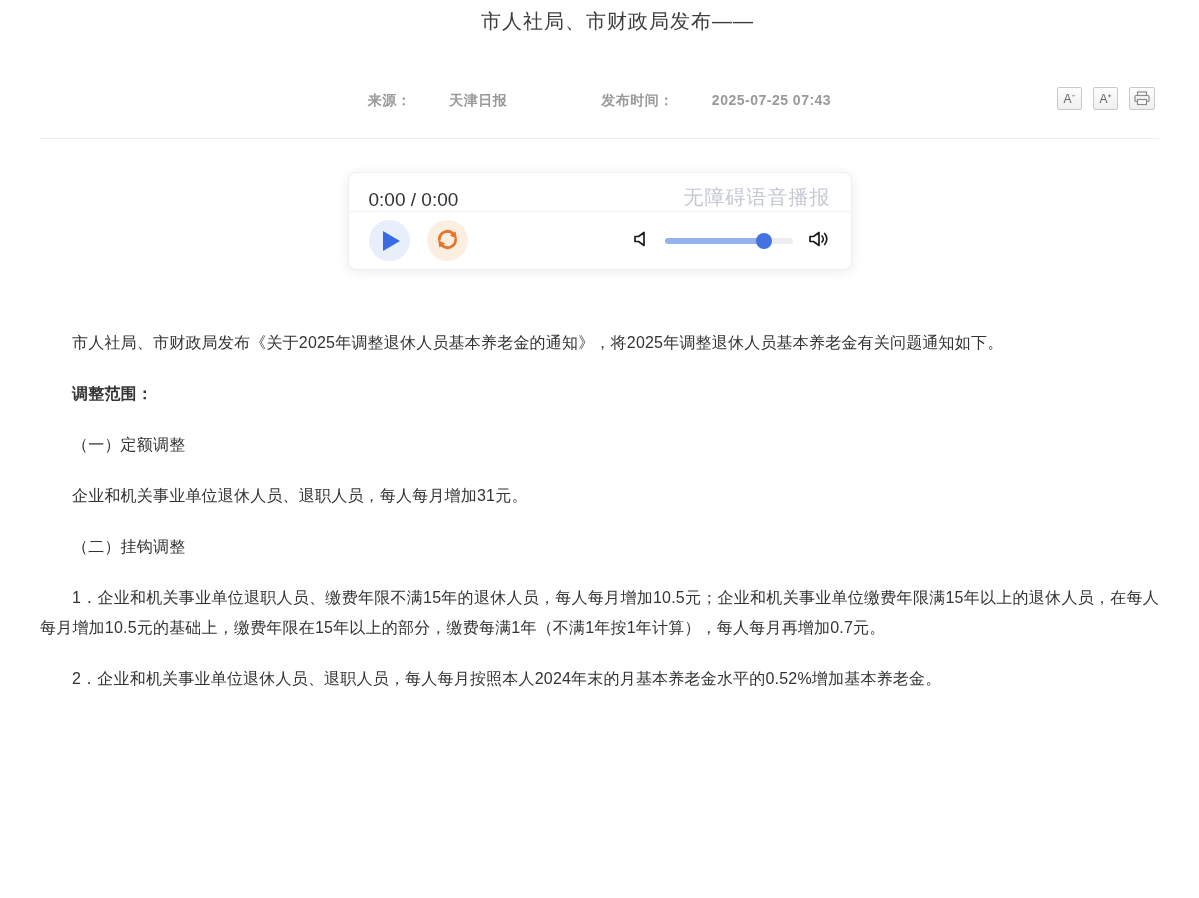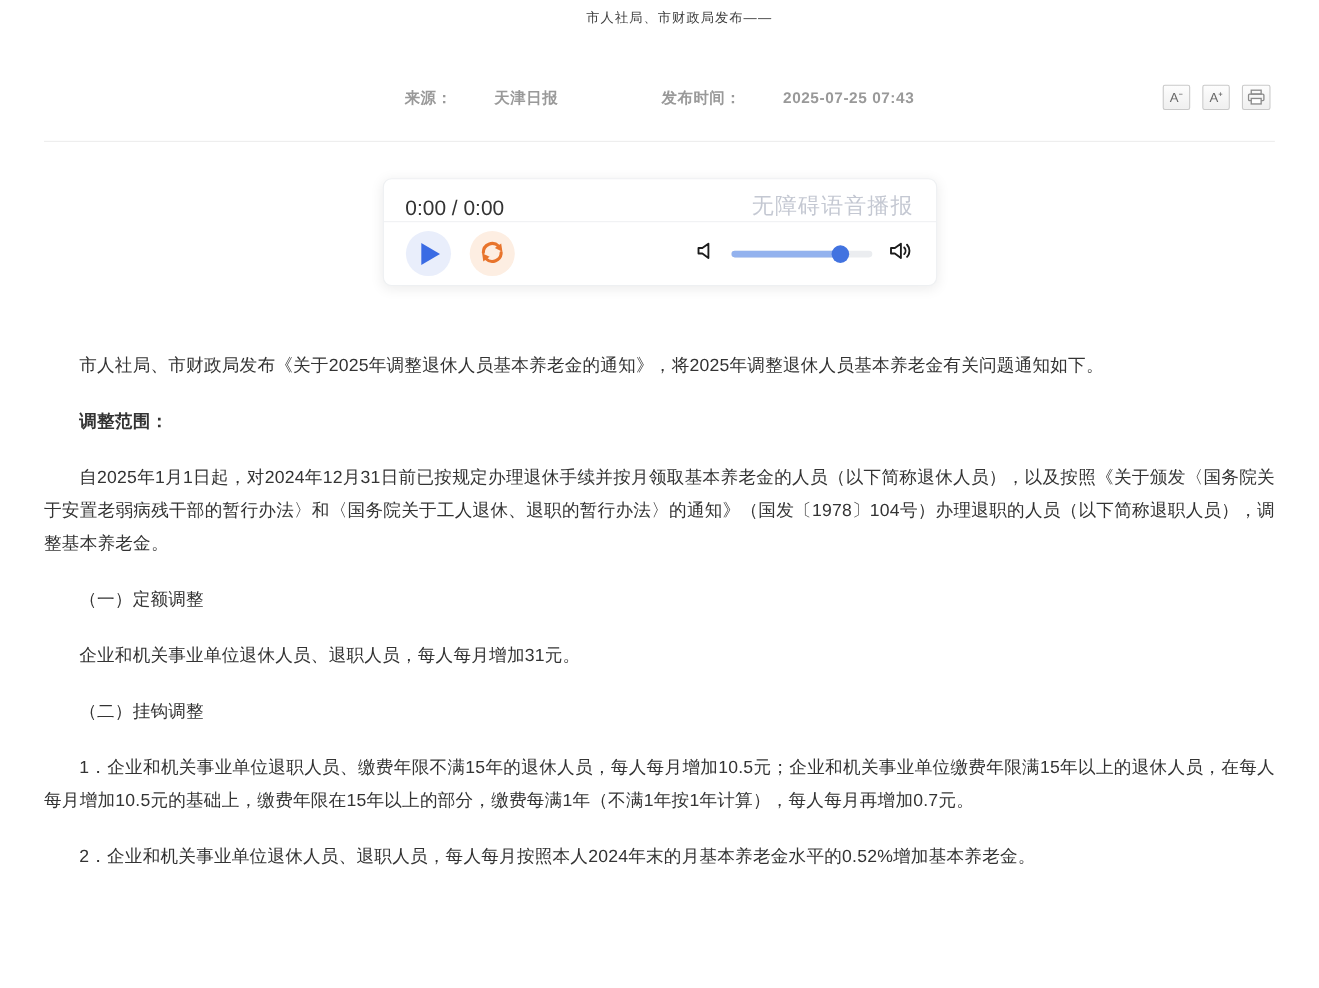--- a/index.html
+++ b/index.html
@@ -3,21 +3,21 @@
 <meta charset="utf-8">
 <style>
   * { margin:0; padding:0; box-sizing:border-box; }
   html,body { width:1199px; height:898px; overflow:hidden; background:#ffffff;
     font-family:"Liberation Sans","DejaVu Sans",sans-serif; }
 
   .page { width:1199px; height:898px; background:#fff; position:relative; }
 
   
   .header { text-align:center; padding-top:8px; }
-  .publisher-line { font-size:12px; color:#3d3d3d; letter-spacing:1px;padding-left:36px; }
+  .publisher-line { font-size:20px; color:#3d3d3d; letter-spacing:1px;padding-left:36px; }
   .doc-title { margin-top:30px; font-size:23px; font-weight:bold; color:#333; letter-spacing:1px; }
 
   .meta-row { position:relative; margin-top:56px; height:26px; }
   .meta-text { font-size:14px; color:#999; letter-spacing:.5px; }
   .meta-text span { margin:0 19px;font-weight:bold; }
   .meta-gap { display:inline-block; width:18px; }
 
   .tools { position:absolute; right:44px; top:-4px; display:flex; gap:11px; }
   .tool-btn { min-width:25px; height:23px; padding:0 4px; font-size:12px; color:#666;
     background:linear-gradient(#fdfdfd,#efefef); border:1px solid #c9c9c9; border-radius:2px;
@@ -128,21 +128,20 @@
             <path d="M17.6 4.5 A 8 8 0 0 1 17.6 15.5" fill="none" stroke="#1c1c1c" stroke-width="1.7" stroke-linecap="round"></path>
           </svg>
         </span>
       </div>
     </div>
   </div>
 
   <div class="article">
       <p class="para">市人社局、市财政局发布《关于2025年调整退休人员基本养老金的通知》，将2025年调整退休人员基本养老金有关问题通知如下。</p>
       <p class="para heading">调整范围：</p>
-      <p class="para">自2025年1月1日起，对2024年12月31日前已按规定办理退休手续并按月领取基本养老金的人员（以下简称退休人员），以及按照《关于颁发〈国务院关于安置老弱病残干部的暂行办法〉和〈国务院关于工人退休、退职的暂行办法〉的通知》（国发〔1978〕104号）办理退职的人员（以下简称退职人员），调整基本养老金。</p>
       <p class="para">（一）定额调整</p>
       <p class="para">企业和机关事业单位退休人员、退职人员，每人每月增加31元。</p>
       <p class="para">（二）挂钩调整</p>
       <p class="para">1．企业和机关事业单位退职人员、缴费年限不满15年的退休人员，每人每月增加10.5元；企业和机关事业单位缴费年限满15年以上的退休人员，在每人每月增加10.5元的基础上，缴费年限在15年以上的部分，缴费每满1年（不满1年按1年计算），每人每月再增加0.7元。</p>
       <p class="para">2．企业和机关事业单位退休人员、退职人员，每人每月按照本人2024年末的月基本养老金水平的0.52%增加基本养老金。</p>
     </div>
 
 </div>
 
 </body></html>

